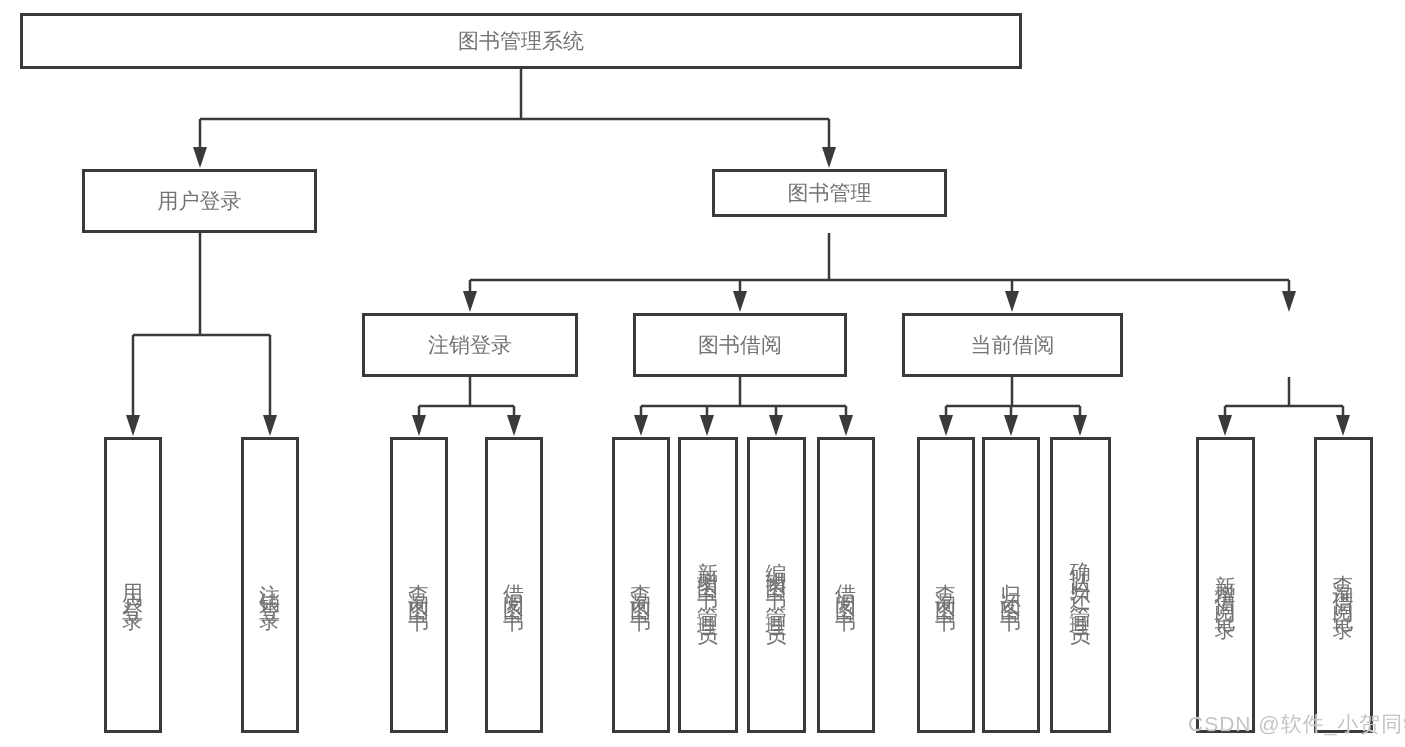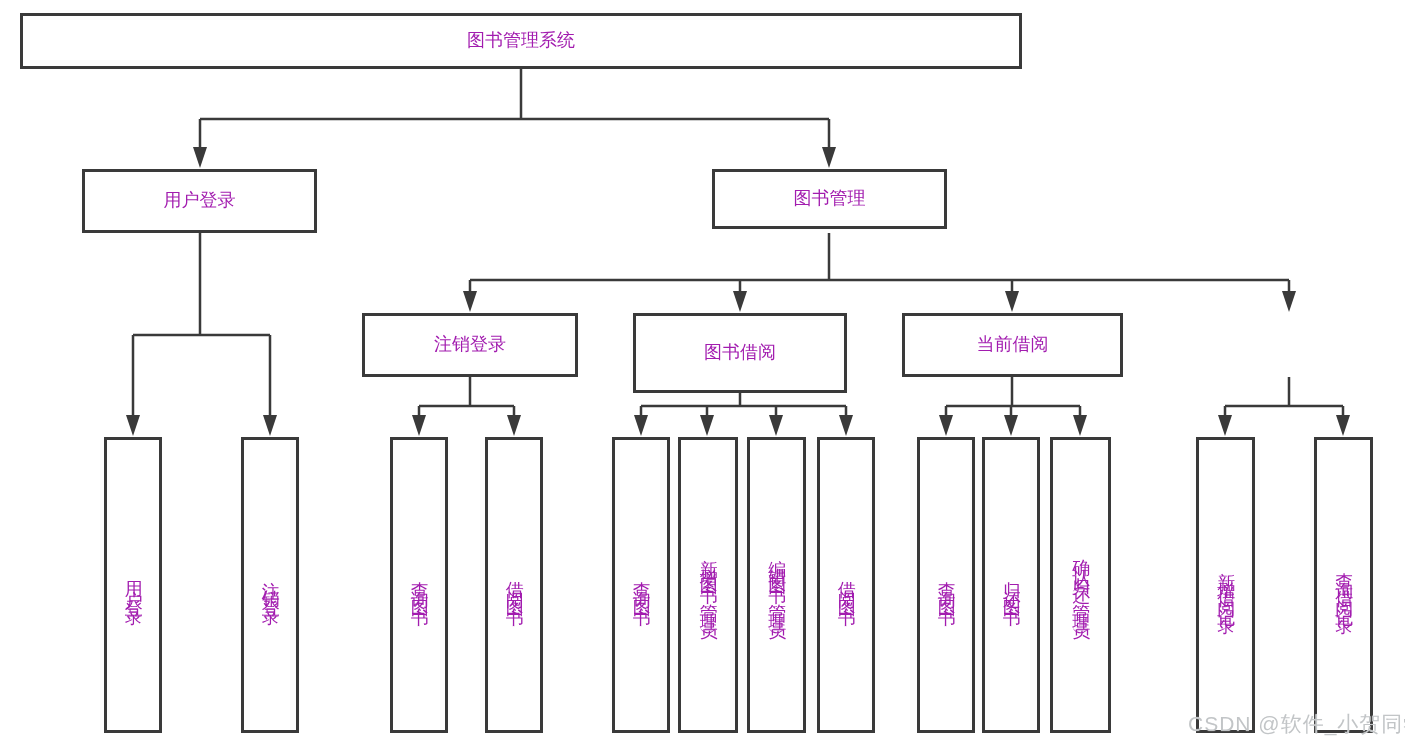--- a/index.html
+++ b/index.html
@@ -12,22 +12,22 @@
   }
   svg.wires { position:absolute; left:0; top:0; width:1405px; height:747px; }
   .node {
     position:absolute;
     box-sizing:border-box;
     border:3px solid #3a3a3a;
     background:#ffffff;
     display:flex;
     align-items:center;
     justify-content:center;
-    color:#a21caf;
-    font-size:18px;
+    color:#737373;
+    font-size:21px;
     line-height:1.2;
     white-space:nowrap;
   }
   .node.leaf span {
     writing-mode:vertical-rl;
     text-orientation:mixed;
     letter-spacing:9px;
     white-space:nowrap;
   }
   .watermark {
@@ -88,28 +88,28 @@
     </g>
   </svg>
 
   <div class="node" style="left:20px;top:13px;width:1002px;height:56px;">
     <span>图书管理系统</span>
   </div>
 
   <div class="node" style="left:82px;top:169px;width:235px;height:64px;">
     <span>用户登录</span>
   </div>
-  <div class="node" style="left:712px;top:169px;width:235px;height:60px;">
+  <div class="node" style="left:712px;top:169px;width:235px;height:48px;">
     <span>图书管理</span>
   </div>
 
   <div class="node" style="left:362px;top:313px;width:216px;height:64px;">
     <span>注销登录</span>
   </div>
-  <div class="node" style="left:633px;top:313px;width:214px;height:80px;font-family:Liberation Serif, serif;">
+  <div class="node" style="left:633px;top:313px;width:214px;height:64px;">
     <span>图书借阅</span>
   </div>
   <div class="node" style="left:902px;top:313px;width:221px;height:64px;text-align:center;">
     <span>当前借阅</span>
   </div>
 
   <div class="node leaf" style="left:104px;top:437px;width:58px;height:296px;">
     <span>用户登录</span>
   </div>
   <div class="node leaf" style="left:241px;top:437px;width:58px;height:296px;">

